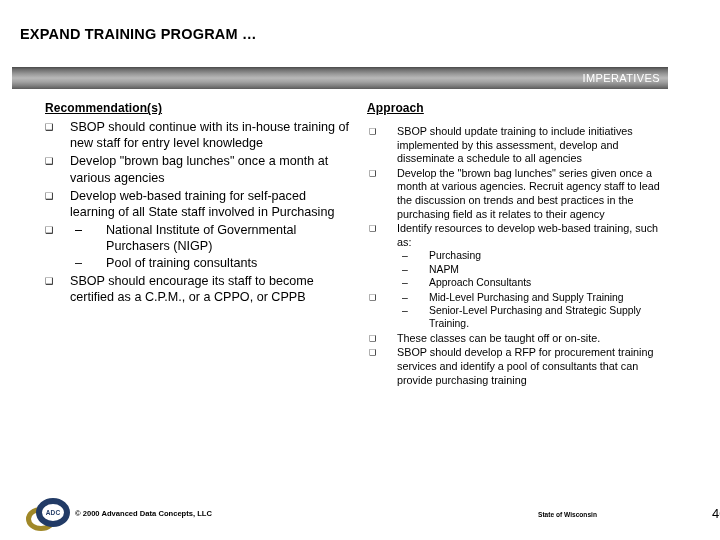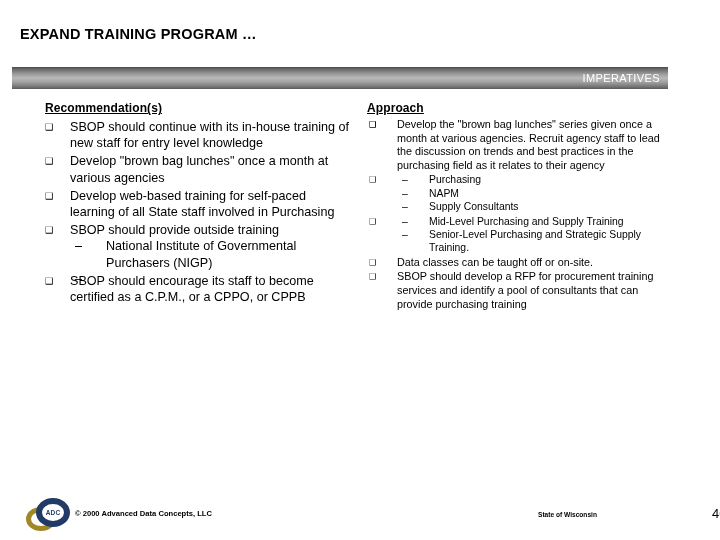--- a/index.html
+++ b/index.html
@@ -64,21 +64,21 @@
   #col-left  { left: 45px;  width: 305px; }
   #col-right { left: 367px; width: 300px; }
 
   .col-heading {
     font-size: 12px;
     font-weight: bold;
     text-decoration: underline;
     margin: 0 0 4px 0;
     letter-spacing: 0.1px;
   }
-  #col-right .col-heading { margin-bottom: 3px; }
+  #col-right .col-heading { margin-bottom: 10px; }
 
   ul.bullets {
     list-style: none;
     margin: 0;
     padding: 0;
   }
   ul.bullets > li.bullet {
     position: relative;
     padding-left: 25px;
     margin-bottom: 1px;
@@ -214,62 +214,63 @@
       <li class="bullet">
         <span class="marker">❑</span>
         <span class="btext">Develop "brown bag lunches" once a month at various agencies</span>
       </li>
       <li class="bullet">
         <span class="marker">❑</span>
         <span class="btext">Develop web-based training for self-paced learning of all State staff involved in Purchasing</span>
       </li>
       <li class="bullet">
         <span class="marker">❑</span>
-        <span class="btext">SBOP should provide outside training</span>
         <ul class="sub">
           <li class="subbullet"><span class="dash">–</span></li>
           <li class="subbullet"><span class="dash">–</span><span>National Institute of Governmental Purchasers (NIGP)</span></li>
-          <li class="subbullet"><span class="dash">–</span></li>
+          <li class="subbullet"><span class="dash">–</span><span>Pool of training consultants</span></li>
         </ul>
       </li>
       <li class="bullet">
         <span class="marker">❑</span>
         <span class="btext">SBOP should encourage its staff to become certified as a C.P.M., or a CPPO, or CPPB</span>
       </li>
     </ul>
 </div>
 
 <div class="column" id="col-right">
   <div class="col-heading">Approach</div>
   <ul class="bullets" id="right-list">
       <li class="bullet">
         <span class="marker">❑</span>
+        <span class="btext">SBOP should update training to include initiatives implemented by this assessment, develop and disseminate a schedule  to all agencies</span>
       </li>
       <li class="bullet">
         <span class="marker">❑</span>
         <span class="btext">Develop the "brown bag lunches" series given once a month at various agencies.  Recruit agency staff to lead the discussion on trends and best practices in the purchasing field as it relates to their agency</span>
       </li>
       <li class="bullet">
         <span class="marker">❑</span>
+        <span class="btext">Identify resources to develop web-based training, such as:</span>
         <ul class="sub">
           <li class="subbullet"><span class="dash">–</span><span>Purchasing</span></li>
           <li class="subbullet"><span class="dash">–</span><span>NAPM</span></li>
-          <li class="subbullet"><span class="dash">–</span><span>Supply Consultants</span></li>
+          <li class="subbullet"><span class="dash">–</span><span>Approach Consultants</span></li>
         </ul>
       </li>
       <li class="bullet">
         <span class="marker">❑</span>
         <ul class="sub">
           <li class="subbullet"><span class="dash">–</span><span>Mid-Level Purchasing and Supply Training</span></li>
           <li class="subbullet"><span class="dash">–</span><span>Senior-Level Purchasing and Strategic Supply Training.</span></li>
         </ul>
       </li>
       <li class="bullet">
         <span class="marker">❑</span>
-        <span class="btext">Data classes can be taught off or on-site.</span>
+        <span class="btext">These classes can be taught off or on-site.</span>
       </li>
       <li class="bullet">
         <span class="marker">❑</span>
         <span class="btext">SBOP should develop a RFP for procurement training services and identify a pool of consultants that can provide purchasing training</span>
       </li>
     </ul>
 </div>
 
 <div id="logo">
   <div class="ring-gold"></div>

